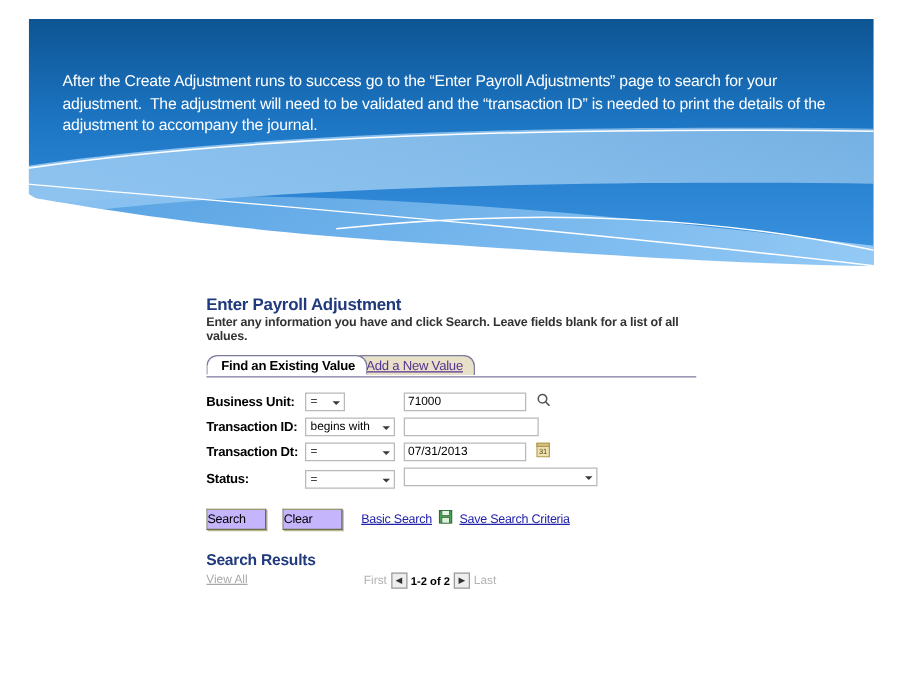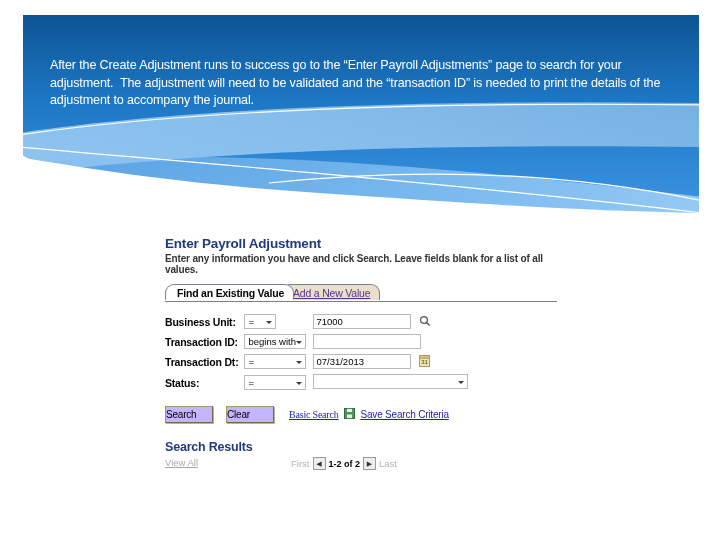--- a/index.html
+++ b/index.html
@@ -146,21 +146,21 @@
   .ps-sel::after {
     content: "";
     position: absolute;
     right: 3px;
     top: 6px;
     border-left: 3.2px solid transparent;
     border-right: 3.2px solid transparent;
     border-top: 3.8px solid #3a3a3a;
   }
   .w-op-sm { width: 32px; }
-  .w-op-lg { width: 62px; }
+  .w-op-lg { width: 72px; }
 
   .ps-input {
     height: 15px;
     width: 98px;
     border: 1px solid #b9b9b9;
     background: #ffffff;
     font-size: 9.5px;
     font-family: "Liberation Sans", sans-serif;
     box-sizing: border-box;
     padding: 0 2px;
@@ -203,21 +203,21 @@
   }
   .ps-btn + .ps-btn { margin-left: 13px; }
   .ps-link {
     color: #2222aa;
     text-decoration: underline;
     font-size: 10px;
     cursor: pointer;
     letter-spacing: -0.2px;
     white-space: nowrap;
   }
-  .sp-l { margin-left: 15px; font-family: Liberation Serif, serif; }
+  .sp-l { margin-left: 15px; }
   .sp-l2 { margin-left: 6px; }
 
   
   .ps-results-title {
     margin-top: 17px;
     font-size: 12.5px;
     font-weight: bold;
     color: #213a7d;
     letter-spacing: -0.2px;
   }

